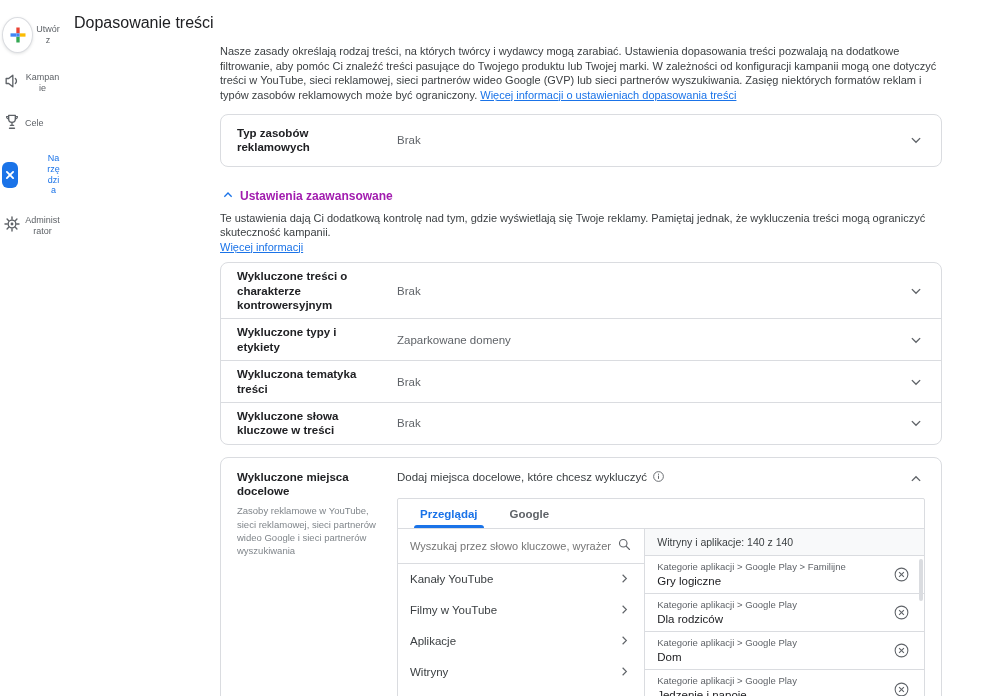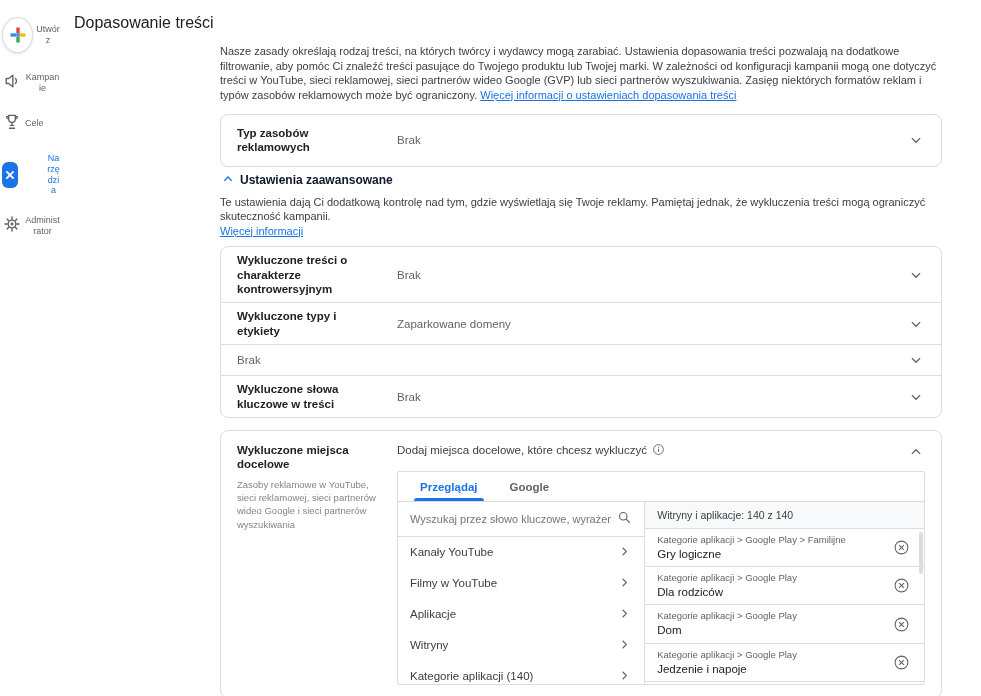--- a/index.html
+++ b/index.html
@@ -26,21 +26,21 @@
   .intro { font-size:11px; line-height:1.32; color:#3c4043; }
   .link { color:#1a73e8; text-decoration:underline; cursor:pointer; }
 
   .panel { border:1px solid #dadce0; border-radius:8px; background:#fff; }
 
   .inv-panel { margin-top:12px; display:flex; align-items:center; padding:11px 16px; }
   .row-label { width:160px; flex:none; padding-right:16px; font-size:11.5px; font-weight:bold; color:#202124; line-height:1.25; }
   .row-value { flex:1; font-size:11.5px; color:#5f6368; }
   .chev { flex:none; margin-left:auto; cursor:pointer; display:flex; align-items:center; }
 
-  .adv-toggle { margin-top:4px; display:flex; align-items:center; gap:4px; color:#0f172a; font-size:12px; font-weight:bold; cursor:pointer; }
+  .adv-toggle { margin-top:20px; display:flex; align-items:center; gap:4px; color:#a21caf; font-size:12px; font-weight:bold; cursor:pointer; }
   .adv-desc { margin-top:5px; font-size:11px; line-height:1.32; color:#3c4043; }
 
   .rows-card { margin-top:8px; }
   .prow { display:flex; align-items:center; padding:6px 16px; min-height:26px; }
   .prow + .prow { border-top:1px solid #dadce0; }
 
   
   .placements { margin-top:12px; }
   .pl-body { display:flex; padding:12px 16px 12px 16px; }
   .pl-left { width:160px; flex:none; padding-right:16px; }
@@ -186,20 +186,21 @@
       <div class="prow">
         <span class="row-label">Wykluczone typy i etykiety</span>
         <span class="row-value">Zaparkowane domeny</span>
         <span class="chev">
           <svg width="18" height="18" viewBox="0 0 24 24">
               <path d="M6.5 9.5l5.5 5.5 5.5-5.5" fill="none" stroke="#5f6368" stroke-width="1.8"></path>
             </svg>
         </span>
       </div>
       <div class="prow">
+        <span class="row-label">Wykluczona tematyka treści</span>
         <span class="row-value">Brak</span>
         <span class="chev">
           <svg width="18" height="18" viewBox="0 0 24 24">
               <path d="M6.5 9.5l5.5 5.5 5.5-5.5" fill="none" stroke="#5f6368" stroke-width="1.8"></path>
             </svg>
         </span>
       </div>
       <div class="prow">
         <span class="row-label">Wykluczone słowa kluczowe w treści</span>
         <span class="row-value">Brak</span>

